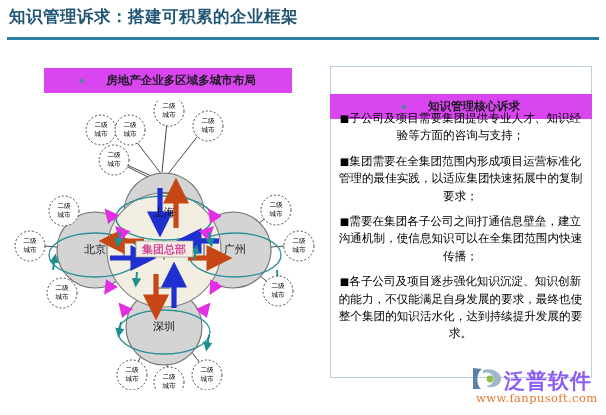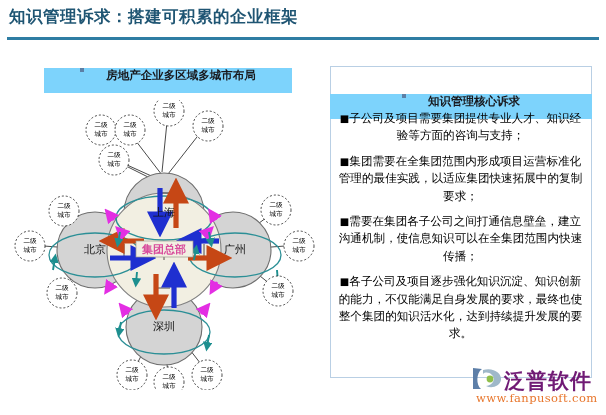--- a/index.html
+++ b/index.html
@@ -18,22 +18,22 @@
     font-size: 16.5px; font-weight: bold; color: #1f5573;
     letter-spacing: 0.5px; white-space: nowrap;
   }
   #title-rule {
     position: absolute; left: 7px; top: 37px; width: 592px; height: 3px;
     background: #2e7da3;
   }
 
   
   .panel-head {
-    position: absolute; height: 25px; background: #7dd3fc;
-    display: flex; justify-content: center;
+    position: absolute; height: 25px; background: #d946ef;
+    display: flex; align-items: center; justify-content: center;
   }
   .panel-head .bullet {
     width: 4px; height: 4px; background: #5b7fa6; margin-right: 22px;
     flex: 0 0 auto;
   }
   .panel-head .ht {
     font-size: 11.5px; font-weight: bold; color: #18181c; white-space: nowrap;
   }
   #head-left  { left: 44px;  top: 68px; width: 248px; }
   #head-right { left: 330px; top: 66px; width: 262px; margin-top: 28px; }
@@ -53,21 +53,21 @@
   
   #diagram {
     position: absolute; left: 8px; top: 100px; width: 312px; height: 290px;
   }
   #diagram svg { display: block; }
 
   
   #logo { position: absolute; left: 468px; top: 366px; width: 134px; height: 44px; }
   #logo-text {
     position: absolute; left: 36px; top: 1px;
-    font-size: 21px; font-weight: bold; color: #701a75; letter-spacing: 1px;
+    font-size: 21px; font-weight: bold; color: #8b5cf6; letter-spacing: 1px;
     white-space: nowrap;
   }
   #logo-url {
     position: absolute; left: 8px; top: 25px;
     font-size: 11.5px; color: #e8762c; letter-spacing: 0.4px; white-space: nowrap;
     font-family: "DejaVu Serif", "Liberation Serif", serif;
   }
   #logo-mark { position: absolute; left: 2px; top: 0px; }
 </style>
 </head>

